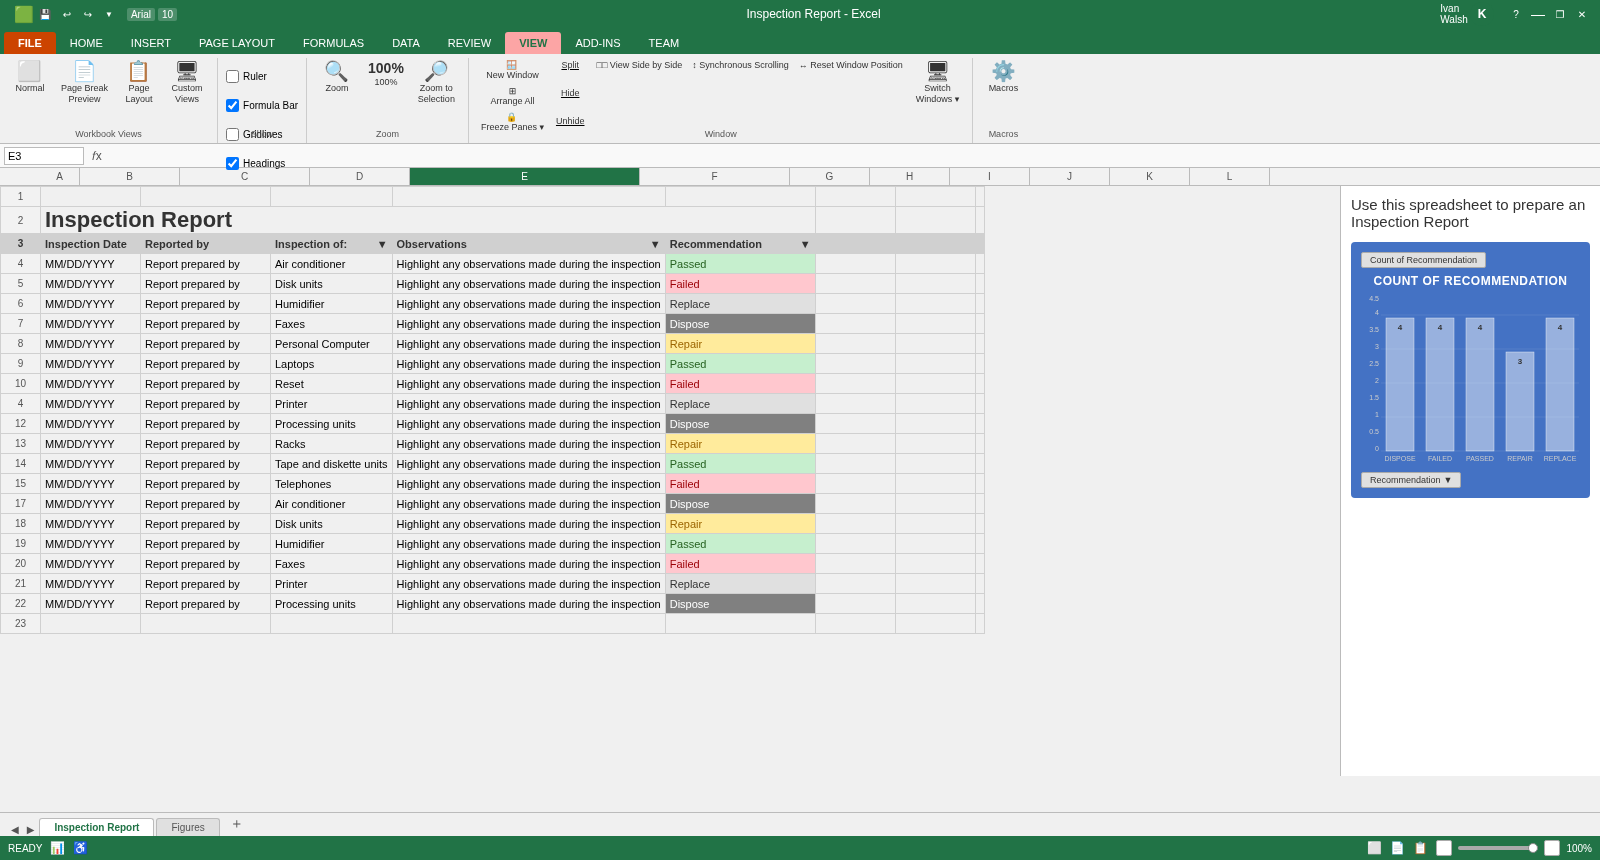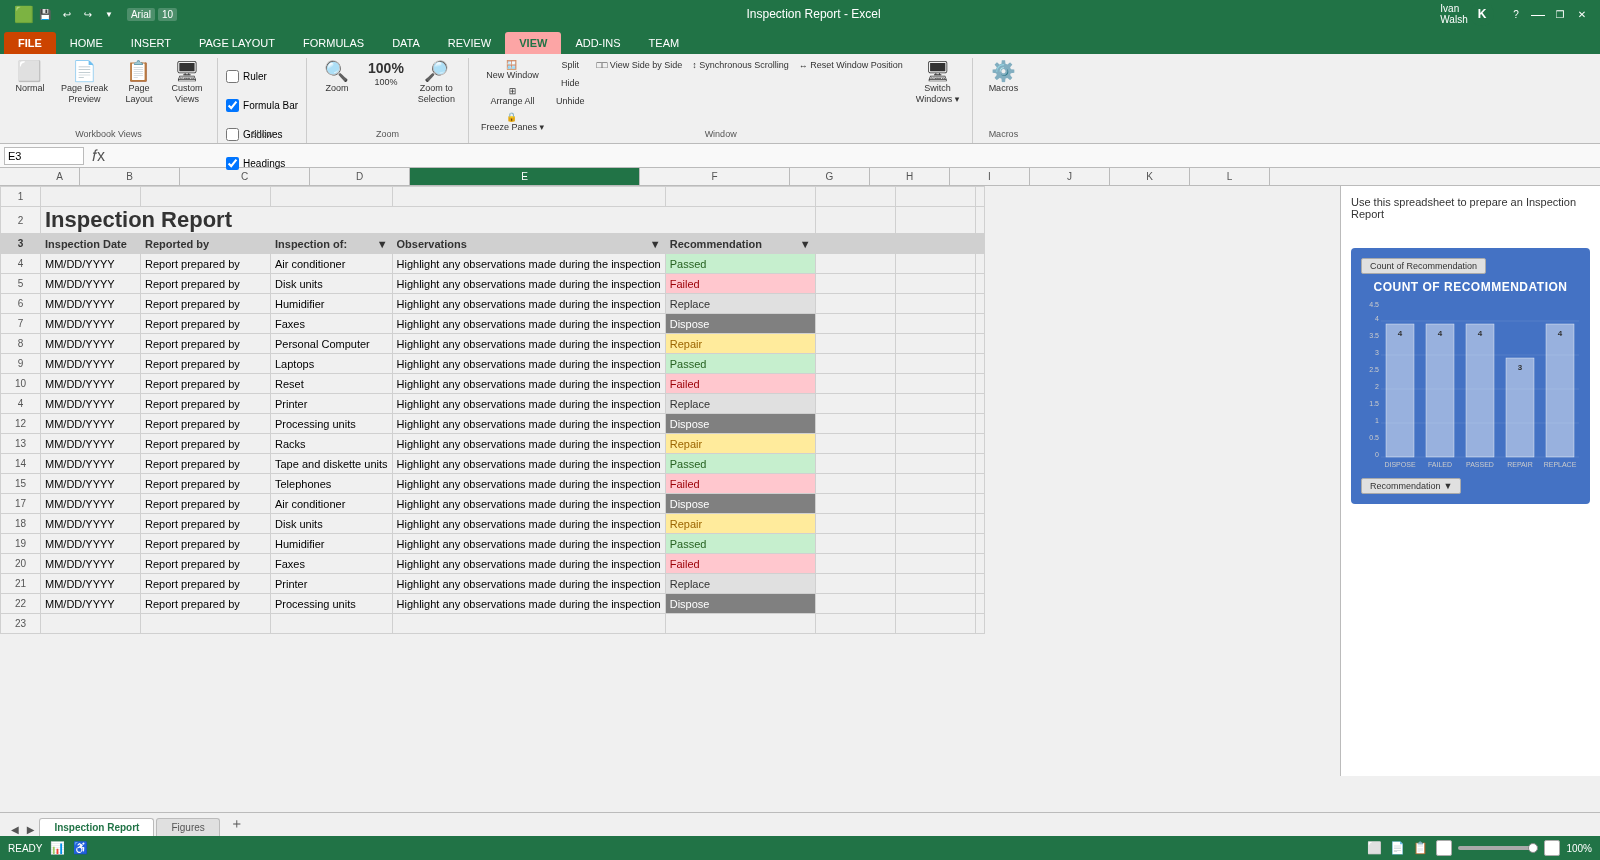--- a/index.html
+++ b/index.html
@@ -134,21 +134,21 @@
       padding: 0 4px;
       gap: 4px;
     }
     #name-box {
       width: 80px;
       border: 1px solid #bbb;
       font-size: 11px;
       padding: 1px 3px;
       height: 18px;
     }
-    #formula-bar-fx { font-size: 16px; color: #555; padding: 0 4px; }
+    #formula-bar-fx { font-size: 12px; color: #555; padding: 0 4px; }
     #formula-input {
       flex: 1;
       border: none;
       outline: none;
       font-size: 11px;
       background: transparent;
     }
 
     
     #col-header-row {
@@ -229,23 +229,23 @@
     
     #side-panel {
       width: 260px;
       min-width: 260px;
       border-left: 1px solid #bbb;
       background: white;
       padding: 10px;
       overflow: hidden;
     }
     .side-info {
-      font-size: 11px;
+      font-size: 15px;
       color: #333;
-      margin-bottom: 28px;
+      margin-bottom: 12px;
     }
     .chart-container {
       background: #4472c4;
       border-radius: 4px;
       padding: 10px;
       color: white;
     }
     .chart-title-row {
       display: flex;
       align-items: center;
@@ -519,21 +519,21 @@
         </div>
         <div class="ribbon-btn-small">
           <span>⊞</span>
           <span>Arrange All</span>
         </div>
         <div class="ribbon-btn-small">
           <span>🔒</span>
           <span>Freeze Panes ▾</span>
         </div>
       </div>
-      <div style="display:flex;flex-direction:column;gap:4px;padding-bottom:18px;">
+      <div style="display:flex;flex-direction:column;gap:14px;padding-bottom:18px;text-decoration:underline;">
         <div class="ribbon-btn-small">
           <span>Split</span>
         </div>
         <div class="ribbon-btn-small">
           <span>Hide</span>
         </div>
         <div class="ribbon-btn-small">
           <span>Unhide</span>
         </div>
       </div>

